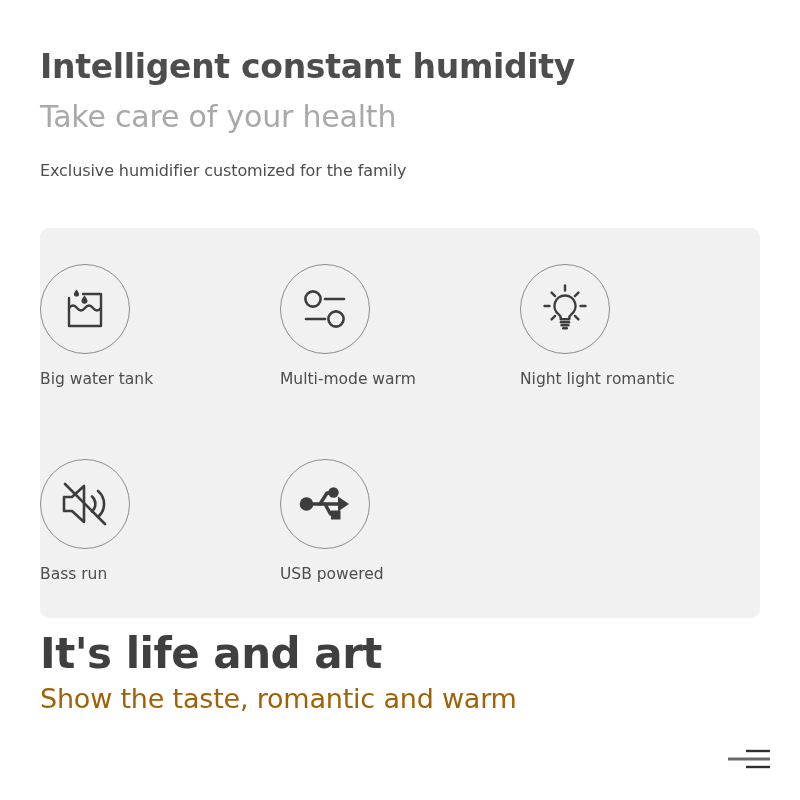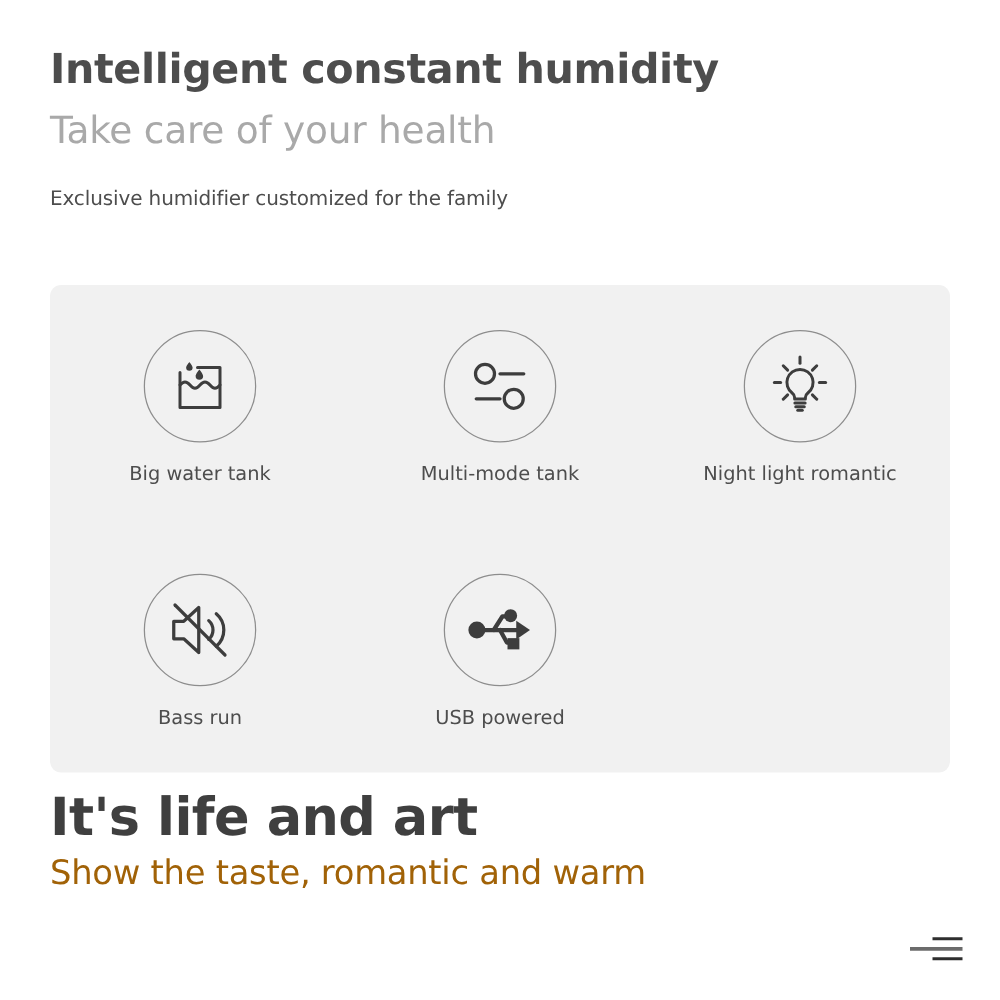--- a/index.html
+++ b/index.html
@@ -23,20 +23,21 @@
     top: 36px;
     width: 700px;
   }
   .title-main {
     font-size: 33px;
     font-weight: bold;
     color: #4d4d4d;
     line-height: 1.15;
     letter-spacing: -0.3px;
     white-space: nowrap;
+    margin-top: 12px;
   }
   .title-sub {
     font-size: 30px;
     font-weight: normal;
     color: #a9a9a9;
     line-height: 1.2;
     margin-top: 13px;
     letter-spacing: -0.2px;
     white-space: nowrap;
   }
@@ -66,21 +67,20 @@
     top: 0;
     width: 100%;
     height: 100%;
     display: grid;
     grid-template-columns: repeat(3, 1fr);
     grid-template-rows: repeat(2, 1fr);
   }
   .feature-cell {
     display: flex;
     flex-direction: column;
-    align-items: center;
     justify-content: center;
   }
   .icon-circle {
     width: 90px;
     height: 90px;
     border-radius: 50%;
     border: 1px solid #8d8d8d;
     display: flex;
     align-items: center;
     justify-content: center;
@@ -166,21 +166,21 @@
       <div class="icon-circle">
         <span>
           <svg width="52" height="46" viewBox="0 0 52 46" fill="none" stroke="#3d3d3d" stroke-width="2.6" stroke-linecap="round">
             <circle cx="14" cy="13" r="7.6"></circle>
             <line x1="26" y1="13" x2="45" y2="13"></line>
             <line x1="7" y1="33" x2="26" y2="33"></line>
             <circle cx="37" cy="33" r="7.6"></circle>
           </svg>
         </span>
       </div>
-      <div class="feature-label">Multi-mode tank</div>
+      <div class="feature-label">Multi-mode warm</div>
     </div>
 
     <div class="feature-cell">
       <div class="icon-circle">
         <span>
           <svg width="54" height="54" viewBox="0 0 54 54" fill="none" stroke="#3d3d3d" stroke-width="2.4" stroke-linecap="round" stroke-linejoin="round">
 
             <path d="M27 13.5 a10.5 10.5 0 0 0 -6.3 18.9 c1.3 1 2 2.2 2 3.6 l0 1.2 l8.6 0 l0 -1.2 c0 -1.4 0.7 -2.6 2 -3.6 A10.5 10.5 0 0 0 27 13.5 z"></path>
 
             <line x1="22.9" y1="40.3" x2="31.1" y2="40.3"></line>

